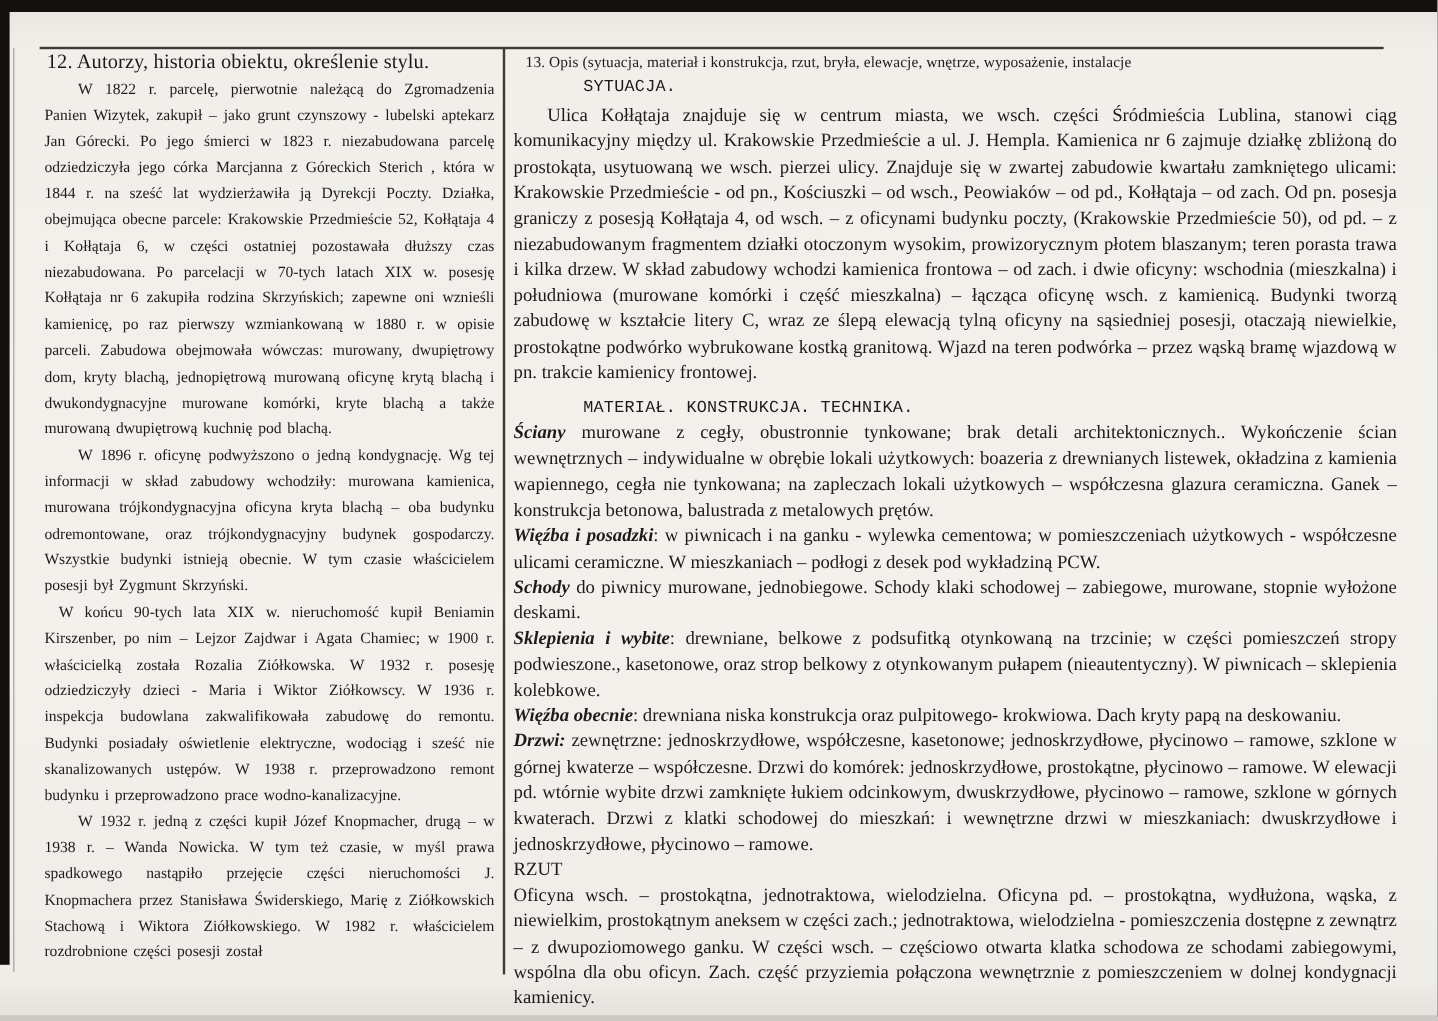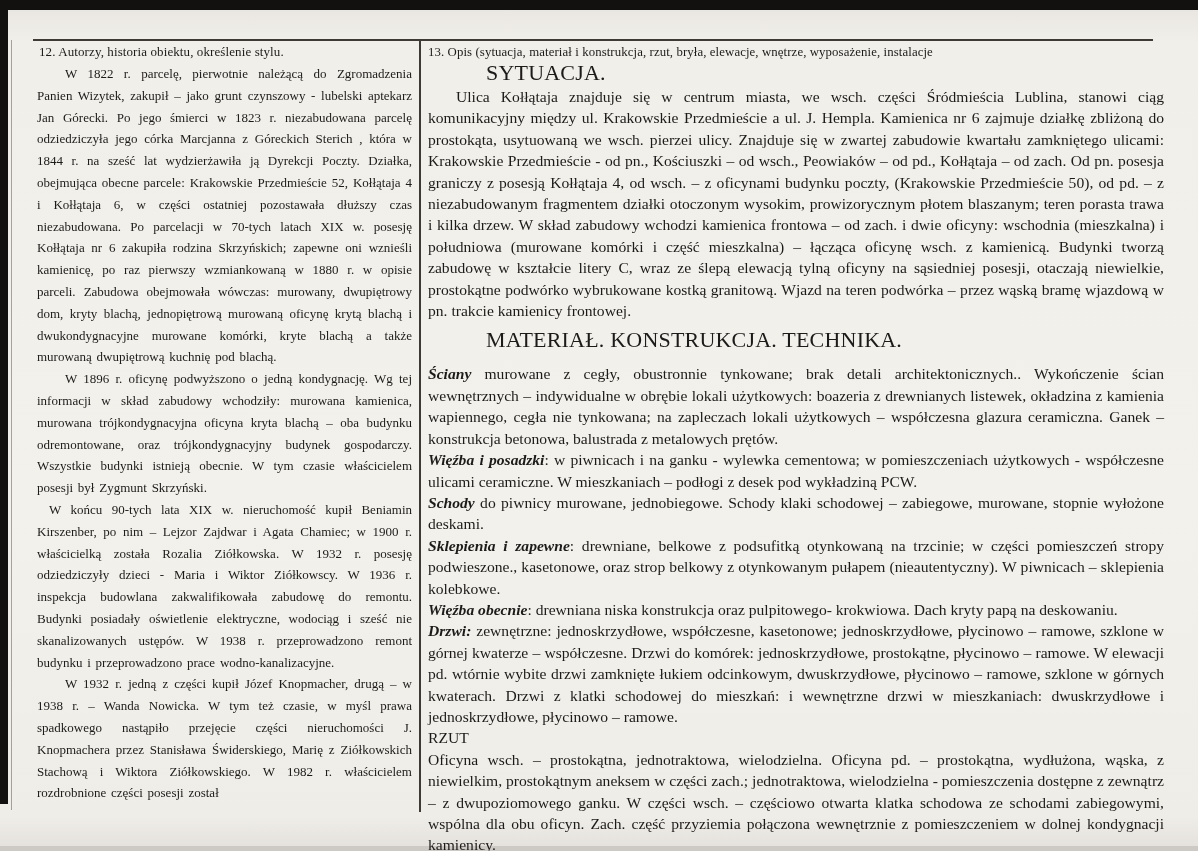--- a/index.html
+++ b/index.html
@@ -19,44 +19,44 @@
   
   .rule-h{position:absolute;left:33px;top:39px;width:1120px;height:2px;background:#3d3a36;}
   .rule-v{position:absolute;left:419px;top:40px;width:2px;height:772px;background:#3d3a36;}
   .rule-v-left{position:absolute;left:11px;top:40px;width:1px;height:770px;background:rgba(70,65,60,.45);}
 
   .col{position:absolute;top:44px;}
   .col-left{left:37px;width:375px;}
   .col-right{left:428px;width:736px;}
 
   .col-header{
-    font-size:13px;line-height:16px;margin:0 0 3px 2px;
+    font-size:17px;line-height:16px;margin:0 0 3px 2px;
     letter-spacing:.1px;
   }
-  .col-right .col-header{font-size:12.8px;margin-left:0;}
+  .col-right .col-header{font-size:12.8px;margin-left:10px;}
 
   .col-left p{
     margin:0;text-align:justify;
     font-size:13px;line-height:21.8px;
     word-spacing:1.5px;
   }
   .indent{text-indent:28px;}
   .indent-sm{text-indent:12px;}
 
   .col-right p{
     margin:0;text-align:justify;
     font-size:15.6px;line-height:21.4px;
   }
   .sect-title{
-    font-family:Liberation Serif, serif;
-    font-size:22px;line-height:20px;
+    font-family:Liberation Mono, monospace;
+    font-size:14px;line-height:20px;
     padding-left:58px;margin:2px 0 3px 0;
     letter-spacing:.2px;
   }
-  .sect-title.mt{margin-top:9px;margin-bottom:13px;}
+  .sect-title.mt{margin-top:9px;margin-bottom:0;}
   .entry .lead{font-weight:bold;font-style:italic;}
   .rzut-title{font-size:15.6px;line-height:21.4px;margin:0;}
 </style>
 </head>
 <body>
 
 <div class="page">
 
   <div class="scan-bar-top"></div>
   <div class="scan-bar-left"></div>
@@ -78,21 +78,21 @@
     <div class="col-header">13. Opis (sytuacja, materiał i konstrukcja, rzut, bryła, elewacje, wnętrze, wyposażenie, instalacje</div>
 
     <div class="sect-title">SYTUACJA.</div>
     <p class="indent">Ulica Kołłątaja znajduje się w centrum miasta, we wsch. części Śródmieścia Lublina, stanowi ciąg komunikacyjny między ul. Krakowskie Przedmieście a ul. J. Hempla. Kamienica nr 6 zajmuje działkę zbliżoną do prostokąta, usytuowaną we wsch. pierzei ulicy. Znajduje się w zwartej zabudowie kwartału zamkniętego ulicami: Krakowskie Przedmieście - od pn., Kościuszki – od wsch., Peowiaków – od pd., Kołłątaja – od zach. Od pn. posesja graniczy z posesją Kołłątaja 4, od wsch. – z oficynami budynku poczty, (Krakowskie Przedmieście 50), od pd. – z niezabudowanym fragmentem działki otoczonym wysokim, prowizorycznym płotem blaszanym; teren porasta trawa i kilka drzew. W skład zabudowy wchodzi kamienica frontowa – od zach. i dwie oficyny: wschodnia (mieszkalna) i południowa (murowane komórki i część mieszkalna) – łącząca oficynę wsch. z kamienicą. Budynki tworzą zabudowę w kształcie litery C, wraz ze ślepą elewacją tylną oficyny na sąsiedniej posesji, otaczają niewielkie, prostokątne podwórko wybrukowane kostką granitową. Wjazd na teren podwórka – przez wąską bramę wjazdową w pn. trakcie kamienicy frontowej.</p>
 
     <div class="sect-title mt">MATERIAŁ. KONSTRUKCJA. TECHNIKA.</div>
 
     <p class="entry"><span class="lead">Ściany</span><span> murowane z cegły, obustronnie tynkowane; brak detali architektonicznych.. Wykończenie ścian wewnętrznych – indywidualne w obrębie lokali użytkowych: boazeria z drewnianych listewek, okładzina z kamienia wapiennego, cegła nie tynkowana; na zapleczach lokali użytkowych – współczesna glazura ceramiczna. Ganek – konstrukcja betonowa, balustrada z metalowych prętów.</span></p>
     <p class="entry"><span class="lead">Więźba i posadzki</span><span>: w piwnicach i na ganku - wylewka cementowa; w pomieszczeniach użytkowych - współczesne ulicami ceramiczne. W mieszkaniach – podłogi z desek pod wykładziną PCW.</span></p>
     <p class="entry"><span class="lead">Schody</span><span> do piwnicy murowane, jednobiegowe. Schody klaki schodowej – zabiegowe, murowane, stopnie wyłożone deskami.</span></p>
-    <p class="entry"><span class="lead">Sklepienia i zapewne</span><span>: drewniane, belkowe z podsufitką otynkowaną na trzcinie; w części pomieszczeń stropy podwieszone., kasetonowe, oraz strop belkowy z otynkowanym pułapem (nieautentyczny). W piwnicach – sklepienia kolebkowe.</span></p>
+    <p class="entry"><span class="lead">Sklepienia i wybite</span><span>: drewniane, belkowe z podsufitką otynkowaną na trzcinie; w części pomieszczeń stropy podwieszone., kasetonowe, oraz strop belkowy z otynkowanym pułapem (nieautentyczny). W piwnicach – sklepienia kolebkowe.</span></p>
     <p class="entry"><span class="lead">Więźba obecnie</span><span>: drewniana niska konstrukcja oraz pulpitowego- krokwiowa. Dach kryty papą na deskowaniu.</span></p>
     <p class="entry"><span class="lead">Drzwi:</span><span> zewnętrzne: jednoskrzydłowe, współczesne, kasetonowe; jednoskrzydłowe, płycinowo – ramowe, szklone w górnej kwaterze – współczesne. Drzwi do komórek: jednoskrzydłowe, prostokątne, płycinowo – ramowe. W elewacji pd. wtórnie wybite drzwi zamknięte łukiem odcinkowym, dwuskrzydłowe, płycinowo – ramowe, szklone w górnych kwaterach. Drzwi z klatki schodowej do mieszkań: i wewnętrzne drzwi w mieszkaniach: dwuskrzydłowe i jednoskrzydłowe, płycinowo – ramowe.</span></p>
 
     <p class="rzut-title">RZUT</p>
     <p>Oficyna wsch. – prostokątna, jednotraktowa, wielodzielna. Oficyna pd. – prostokątna, wydłużona, wąska, z niewielkim, prostokątnym aneksem w części zach.; jednotraktowa, wielodzielna - pomieszczenia dostępne z zewnątrz – z dwupoziomowego ganku. W części wsch. – częściowo otwarta klatka schodowa ze schodami zabiegowymi, wspólna dla obu oficyn. Zach. część przyziemia połączona wewnętrznie z pomieszczeniem w dolnej kondygnacji kamienicy.</p>
 
   </div>
 
 </div>
 

